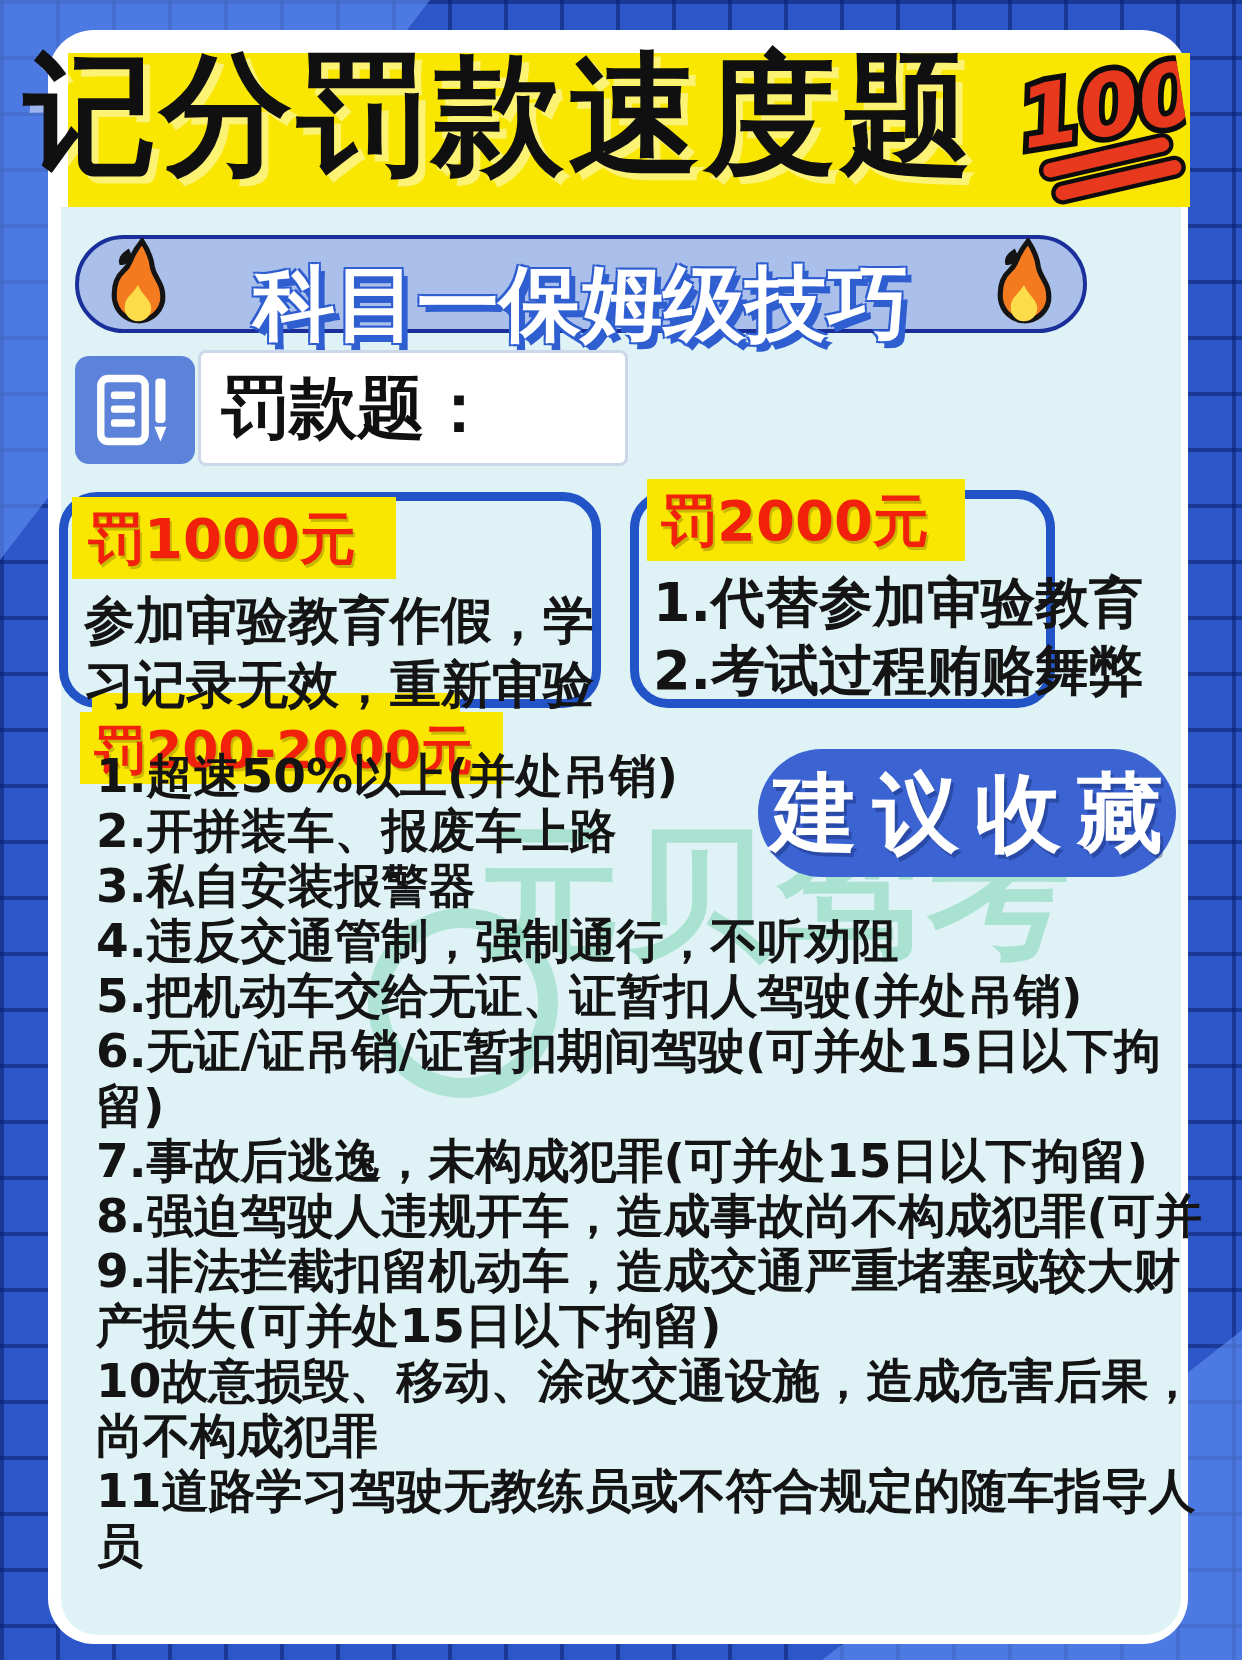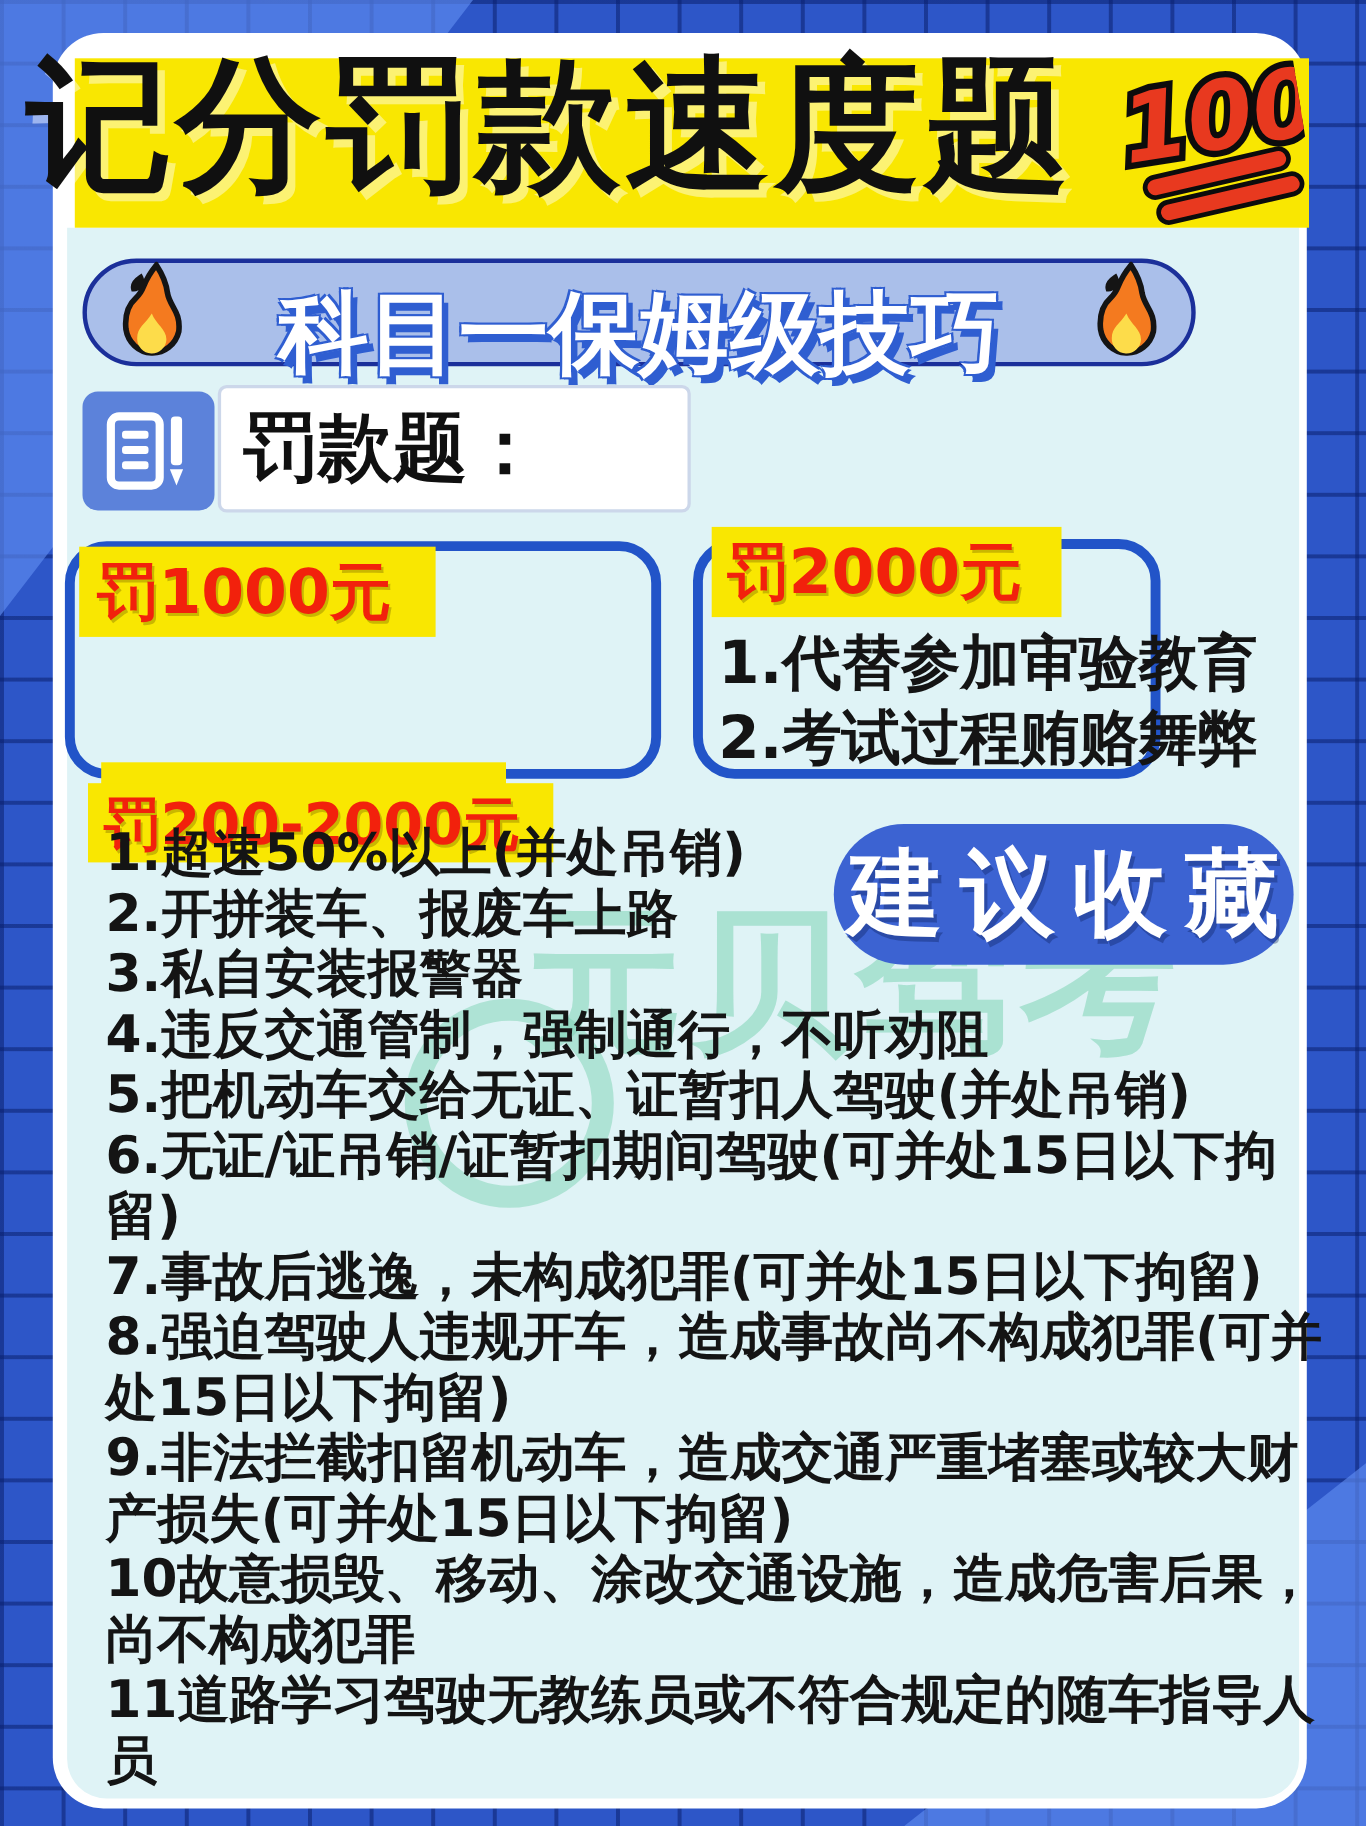--- a/index.html
+++ b/index.html
@@ -139,20 +139,24 @@
       <path d="M66 58 L79 58 L72.5 74 Z" fill="#ffffff"></path>
     </svg>
   </div>
   <div class="section-title-box">
     <span class="section-title">罚款题：</span>
   </div>
 
   <div class="fine-box box-1000">
     <div class="hl-strip"></div>
     <div class="ylabel label-1000">罚1000元</div>
+    <div class="fine-lines lines-1000">
+      <div>参加审验教育作假，学</div>
+      <div>习记录无效，重新审验</div>
+    </div>
   </div>
 
   <div class="fine-box box-2000">
     <div class="ylabel label-2000">罚2000元</div>
     <div class="fine-lines lines-2000">
       <div>1.代替参加审验教育</div>
       <div>2.考试过程贿赂舞弊</div>
     </div>
   </div>
 
@@ -161,21 +165,20 @@
   <div class="fine-list">
     <div class="line">1.超速50%以上(并处吊销)</div>
     <div class="line">2.开拼装车、报废车上路</div>
     <div class="line">3.私自安装报警器</div>
     <div class="line">4.违反交通管制，强制通行，不听劝阻</div>
     <div class="line">5.把机动车交给无证、证暂扣人驾驶(并处吊销)</div>
     <div class="line">6.无证/证吊销/证暂扣期间驾驶(可并处15日以下拘</div>
     <div class="line">留)</div>
     <div class="line">7.事故后逃逸，未构成犯罪(可并处15日以下拘留)</div>
     <div class="line">8.强迫驾驶人违规开车，造成事故尚不构成犯罪(可并</div>
-    <div class="line">处15日以下拘留)</div>
     <div class="line">9.非法拦截扣留机动车，造成交通严重堵塞或较大财</div>
     <div class="line">产损失(可并处15日以下拘留)</div>
     <div class="line">10故意损毁、移动、涂改交通设施，造成危害后果，</div>
     <div class="line">尚不构成犯罪</div>
     <div class="line">11道路学习驾驶无教练员或不符合规定的随车指导人</div>
     <div class="line">员</div>
   </div>
 
   <div class="cta">
     <span>建议收藏</span>

